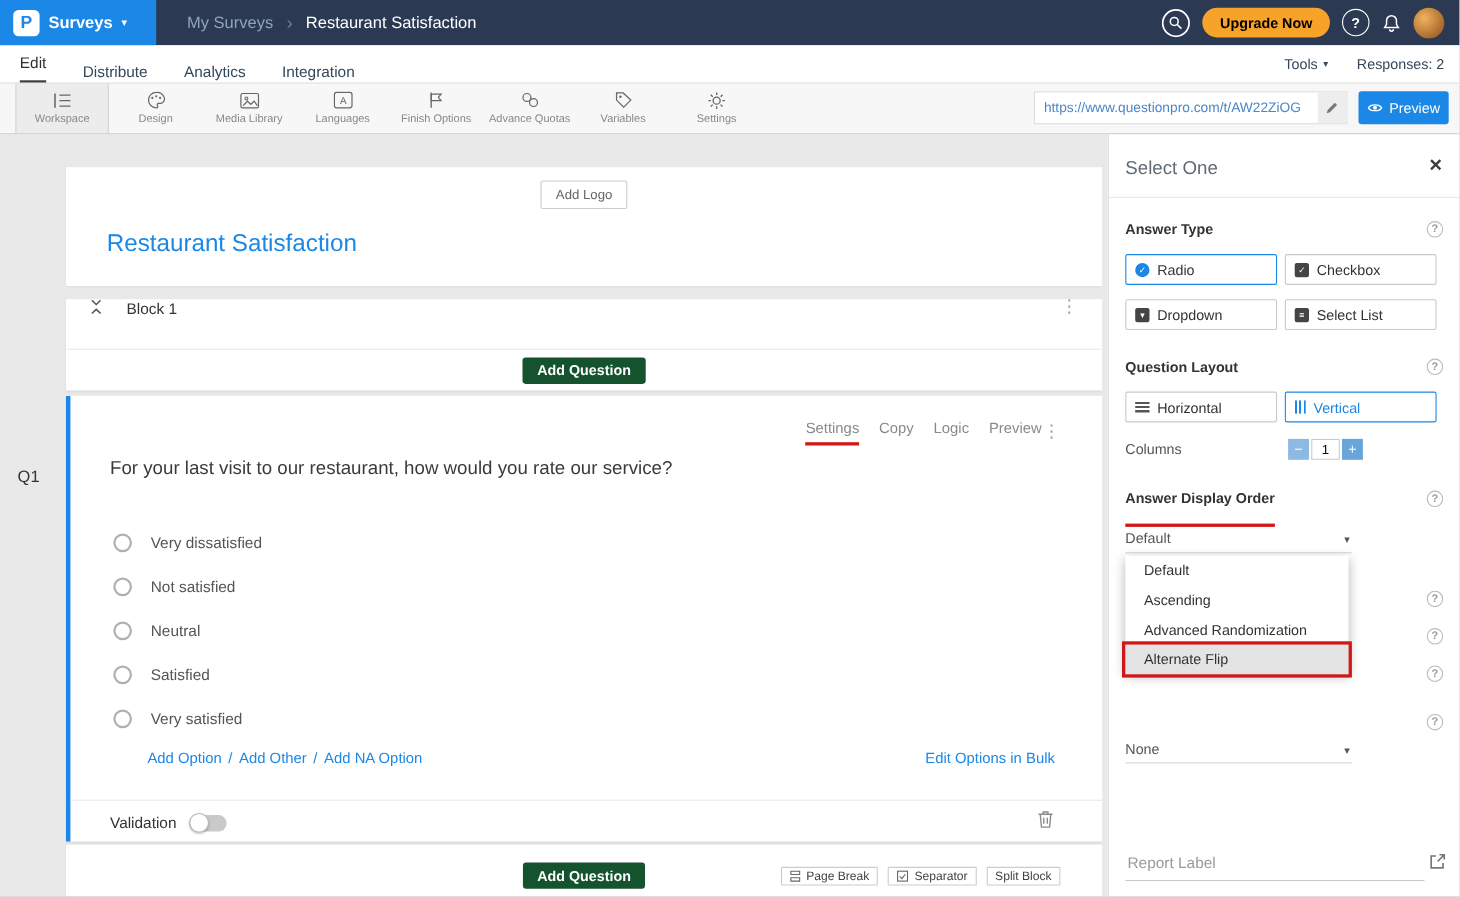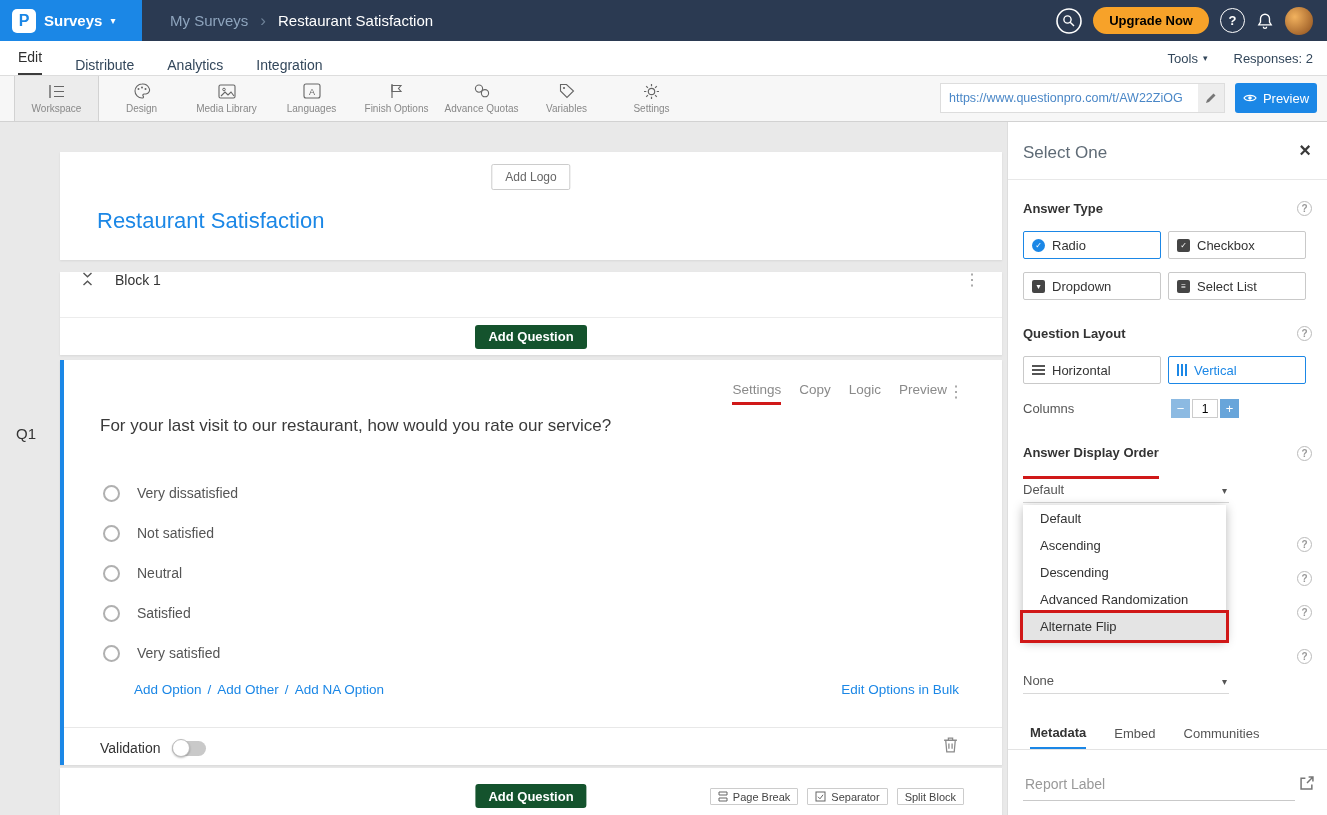--- a/index.html
+++ b/index.html
@@ -466,35 +466,29 @@
     </div>
 
     <span class="qmark" style="top:415px">?</span>
     <span class="qmark" style="top:449px">?</span>
     <span class="qmark" style="top:483px">?</span>
     <span class="qmark" style="top:527px">?</span>
 
     <div class="menu">
       <div class="menu-item">Default</div>
       <div class="menu-item">Ascending</div>
-      <div class="menu-item">Descending</div>
       <div class="menu-item">Advanced Randomization</div>
       <div class="menu-item highlight">Alternate Flip</div>
     </div>
 
     <div class="p-select" style="top:551px">
       <span>None</span>
       <span class="sel-caret">▾</span>
     </div>
 
-    <div class="p-tabs">
-      <span class="p-tab active">Metadata</span>
-      <span class="p-tab">Embed</span>
-      <span class="p-tab">Communities</span>
-    </div>
 
     <input class="report-input" placeholder="Report Label" style="">
     <span class="ext-link">
       <svg width="14" height="14" viewBox="0 0 13 13">
           <path d="M5 2H1v10h10V8M8 1h4v4M12 1L6.5 6.5" stroke="#777" stroke-width="1.4" fill="none"></path>
         </svg>
     </span>
   </aside>
 
 </div>

